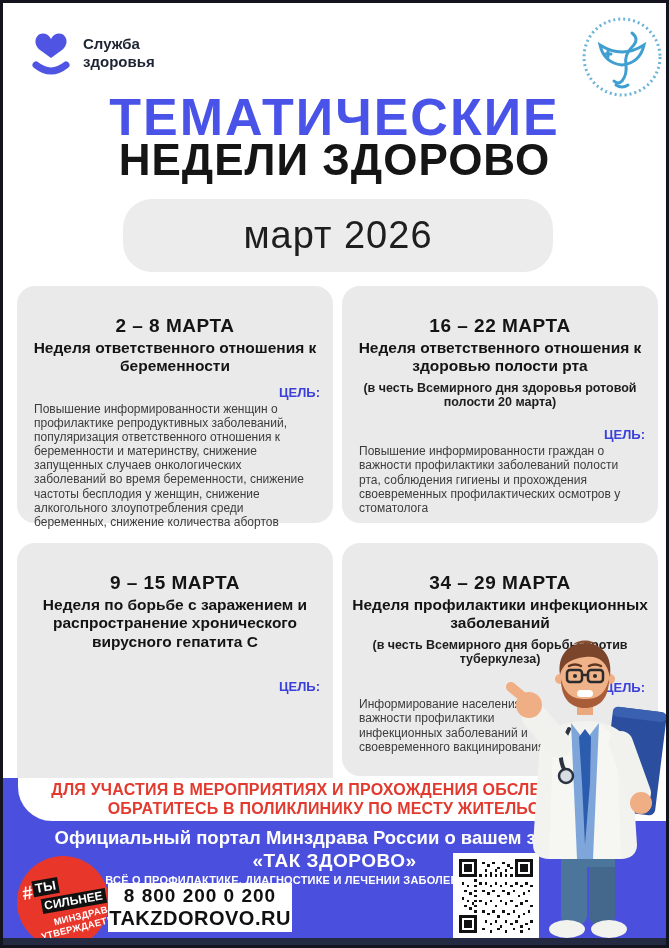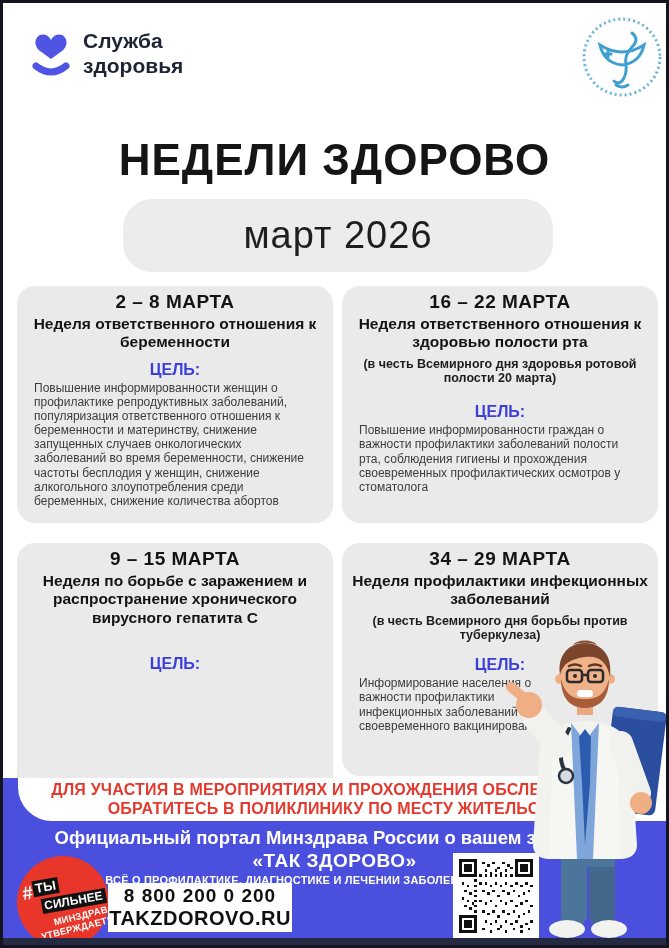--- a/index.html
+++ b/index.html
@@ -5,40 +5,40 @@
   * { margin:0; padding:0; box-sizing:border-box; }
   html,body { background:#101018; }
   body { font-family:"Liberation Sans", sans-serif; }
   #poster {
     position:relative; width:669px; height:948px; margin:0 auto;
     background:#ffffff; border:3px solid #14141e; overflow:hidden;
   }
   
   #logo { position:absolute; left:26px; top:26px; display:flex; align-items:center; gap:10px; }
   #logo .mark { width:44px; height:48px; }
-  #logo .ltxt { font-size:21px; font-weight:700; color:#1d2433; line-height:1.18; }
+  #logo .ltxt { font-size:15px; font-weight:700; color:#1d2433; line-height:1.18; }
   #emblem { position:absolute; left:577px; top:12px; width:84px; height:84px; }
   .title-accent { position:absolute; left:0; top:84px; width:100%; text-align:center;
     font-size:52px; font-weight:800; letter-spacing:2px; color:#4a53e8; }
   .title-main { position:absolute; left:0; top:132px; width:100%; text-align:center;
     font-size:44px; font-weight:800; letter-spacing:1px; color:#151515; }
   #month-pill { position:absolute; left:120px; top:196px; width:430px; height:73px;
     background:#ececec; border-radius:29px; display:flex; align-items:center; justify-content:center;
     font-size:38px; color:#1e1e1e; letter-spacing:1px; }
   
   .card { position:absolute; width:316px; background:#eaeaea; border-radius:18px;
-    padding:2px 10px 8px; text-align:center; color:#141414; }
+    padding:26px 10px 8px; text-align:center; color:#141414; }
   #card-0 { left:14px; top:283px; height:237px; }
   #card-1 { left:339px; top:283px; height:237px; }
   #card-2 { left:14px; top:540px; height:266px; }
   #card-3 { left:339px; top:540px; height:233px; }
   .card-dates { font-size:19px; font-weight:800; margin-top:3px; letter-spacing:0.5px; }
   .card-title { font-size:15.5px; font-weight:700; line-height:1.18; margin-top:2px; }
   .card-note { font-size:12.5px; font-weight:700; line-height:1.15; margin-top:5px; color:#1d1d1d; }
-  .goal-label { font-size:16px; font-weight:800; color:#3c40da; text-align:center; margin:9px 3px 0; }
+  .goal-label { font-size:13px; font-weight:800; color:#3c40da; text-align:right; margin:9px 3px 0; }
   .goal-text { font-size:12px; color:#3c3c3c; text-align:left; line-height:1.18; margin:2px 7px 0; }
   #card-1 .goal-label { margin-top:18px; }
   #card-2 .goal-label { margin-top:28px; }
   #card-3 .goal-label { margin-top:14px; }
   #card-3 .goal-text { width:190px; }
   
   #footer { position:absolute; left:0; top:775px; width:100%; bottom:0; background:#4a50dd; }
   #alert-banner { position:absolute; left:15px; right:0; top:0; height:43px; background:#ffffff;
     border-radius:0 0 0 34px; display:flex; flex-direction:column; align-items:center; justify-content:center; }
   .alert-line { color:#e23a2e; font-weight:800; font-size:16px; line-height:1.18; text-align:center; letter-spacing:0.2px; }
@@ -83,20 +83,21 @@
   </div>
 
   <svg id="emblem" viewBox="0 0 84 84">
     <circle cx="42" cy="42" r="38" fill="none" stroke="#6cb4da" stroke-width="3" stroke-dasharray="2 3"></circle>
     <path d="M20 30 Q42 44 64 30 Q60 48 42 50 Q24 48 20 30 Z" fill="none" stroke="#3f9fd0" stroke-width="3"></path>
     <path d="M52 18 Q60 24 52 32 Q44 40 46 50 Q47 60 42 66 Q38 70 34 66" fill="none" stroke="#3f9fd0" stroke-width="3" stroke-linecap="round"></path>
     <path d="M36 70 Q42 74 48 70" fill="none" stroke="#3f9fd0" stroke-width="3" stroke-linecap="round"></path>
     <path d="M25 39 h6 M28 36 v6" stroke="#3f9fd0" stroke-width="3" stroke-linecap="round"></path>
   </svg>
 
+  <div class="title-accent">ТЕМАТИЧЕСКИЕ</div>
   <div class="title-main">НЕДЕЛИ ЗДОРОВО</div>
   <div id="month-pill">март 2026</div>
 
   <div class="card" id="card-0">
     <div class="card-dates">2 – 8 МАРТА</div>
     <div class="card-title">Неделя ответственного отношения к беременности</div>
     <div class="goal-label">ЦЕЛЬ:</div>
     <div class="goal-text">Повышение информированности женщин о профилактике репродуктивных заболеваний, популяризация ответственного отношения к беременности и материнству, снижение запущенных случаев онкологических заболеваний во время беременности, снижение частоты бесплодия у женщин, снижение алкогольного злоупотребления среди беременных, снижение количества абортов</div>
   </div>
 

